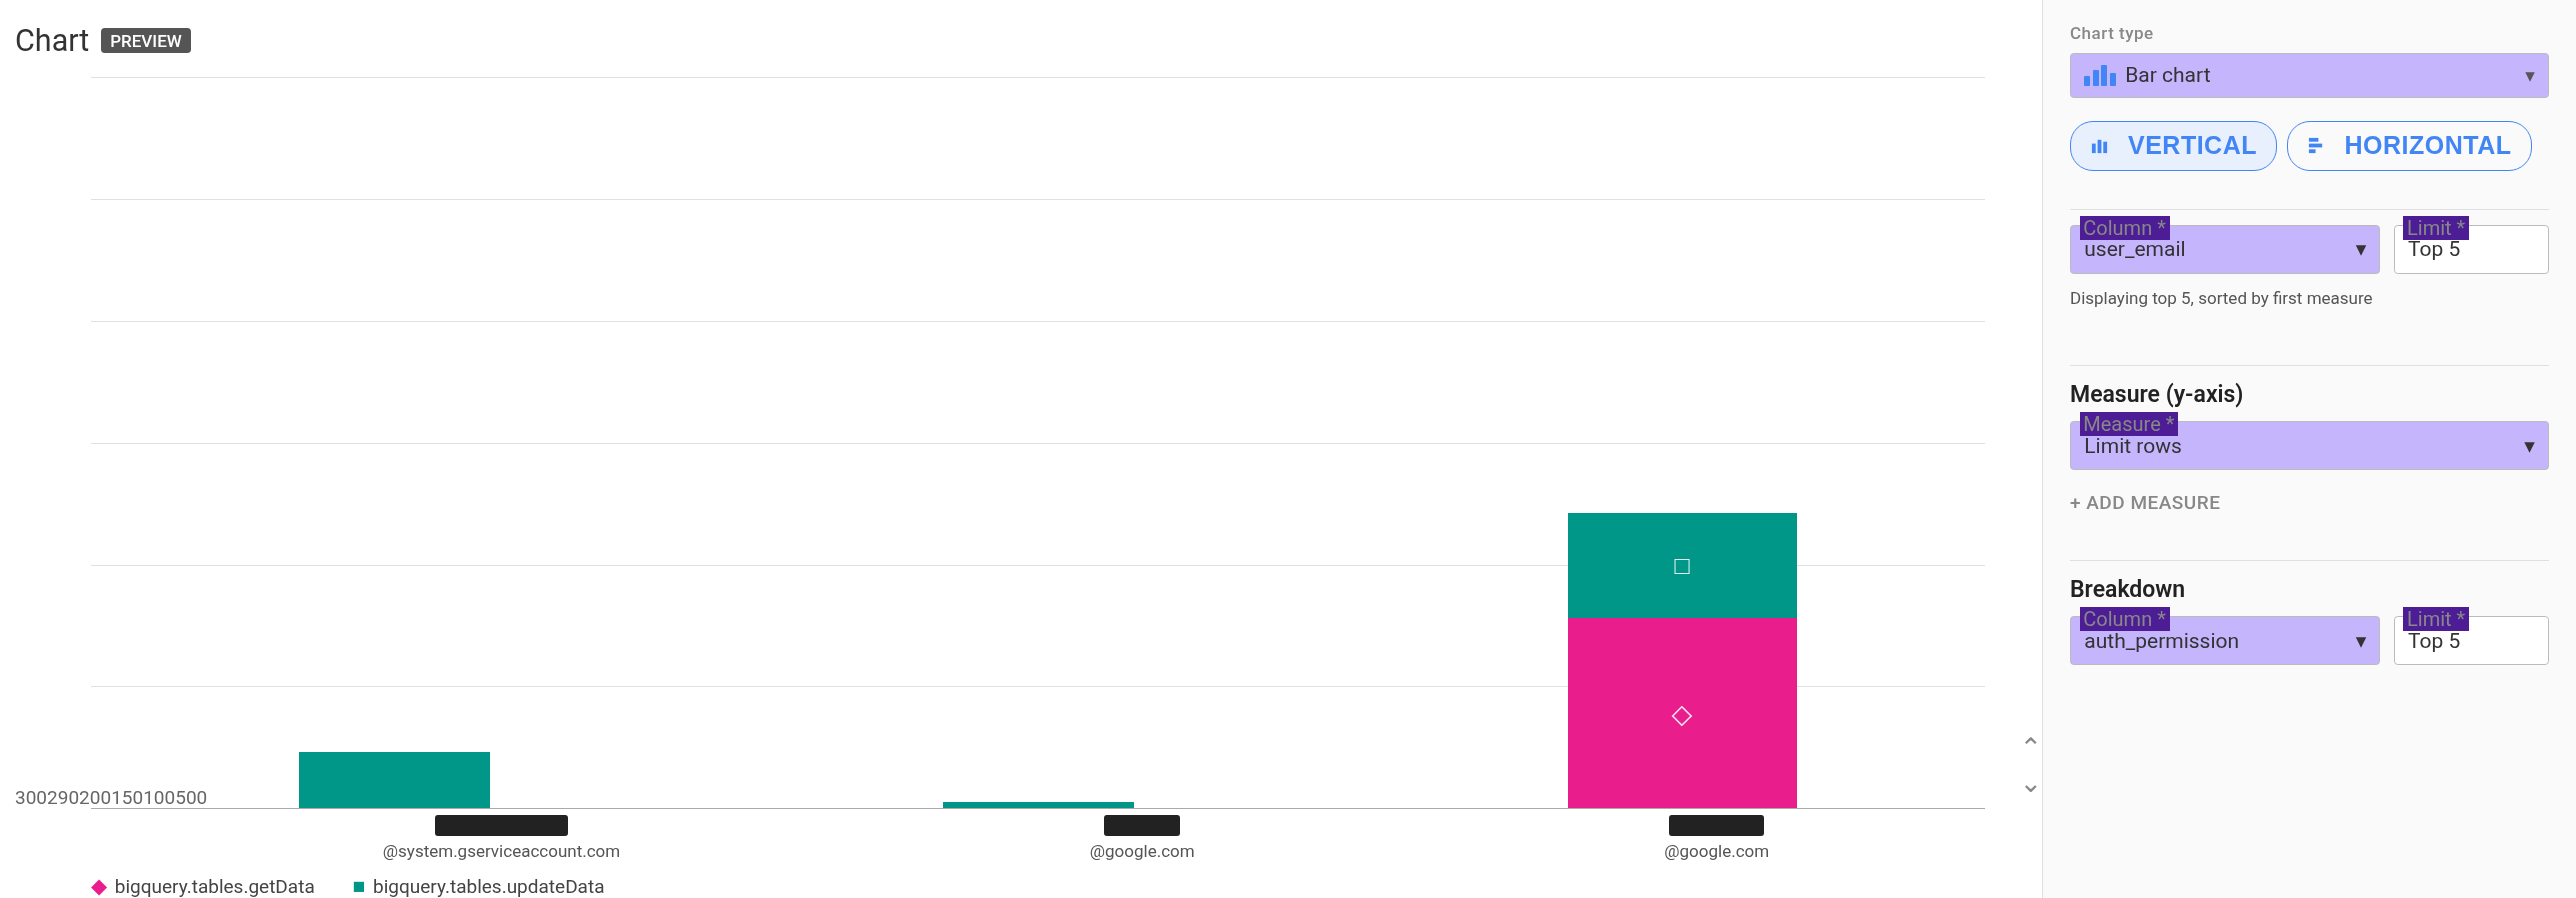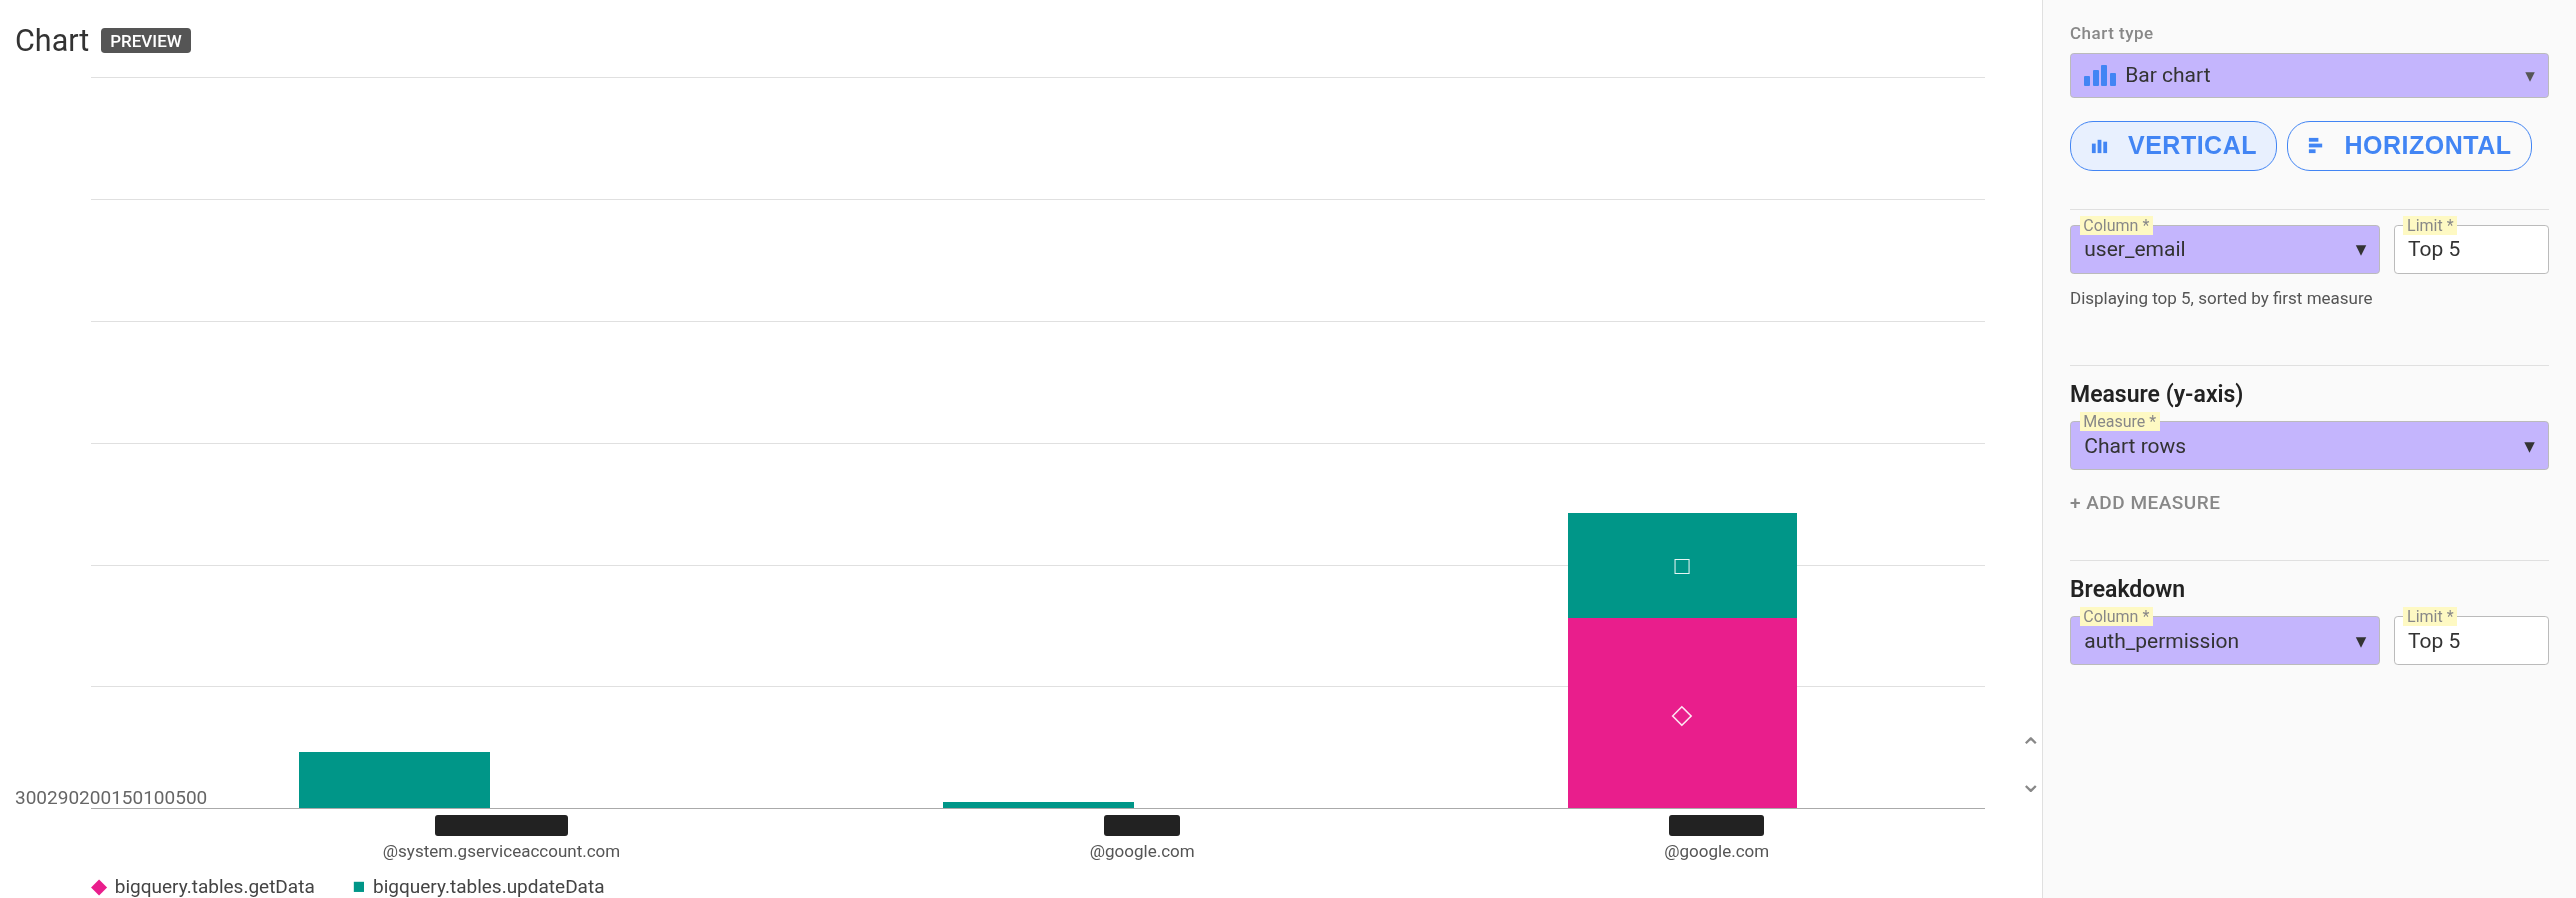--- a/index.html
+++ b/index.html
@@ -262,22 +262,22 @@
 
     .field-box {
       flex: 1;
       position: relative;
     }
 
     .field-box-label {
       position: absolute;
       top: -9.5px;
       left: 9.5px;
-      background: #fef9c3;
-      font-size: 16px;
+      background: #4c1d95;
+      font-size: 20px;
       color: #888;
       padding: 0 3.8px;
     }
 
     .field-select {
       width: 100%;
       border: 1px solid #bbb;
       border-radius: 3.8px;
       padding: 11.4px 13.3px;
       font-size: 21px;
@@ -487,21 +487,21 @@
   </div>
 
   <div class="divider"></div>
 
   <div class="panel-section">
     <div class="section-title">Measure (y-axis)</div>
     <div class="field-row">
       <div class="field-box" style="flex:1;">
         <div class="field-box-label">Measure *</div>
         <div class="field-select">
-          <span>Chart rows</span>
+          <span>Limit rows</span>
           <span>▾</span>
         </div>
       </div>
     </div>
     <div class="add-measure-btn">
       <span>+ ADD MEASURE</span>
     </div>
   </div>
 
   <div class="divider"></div>

